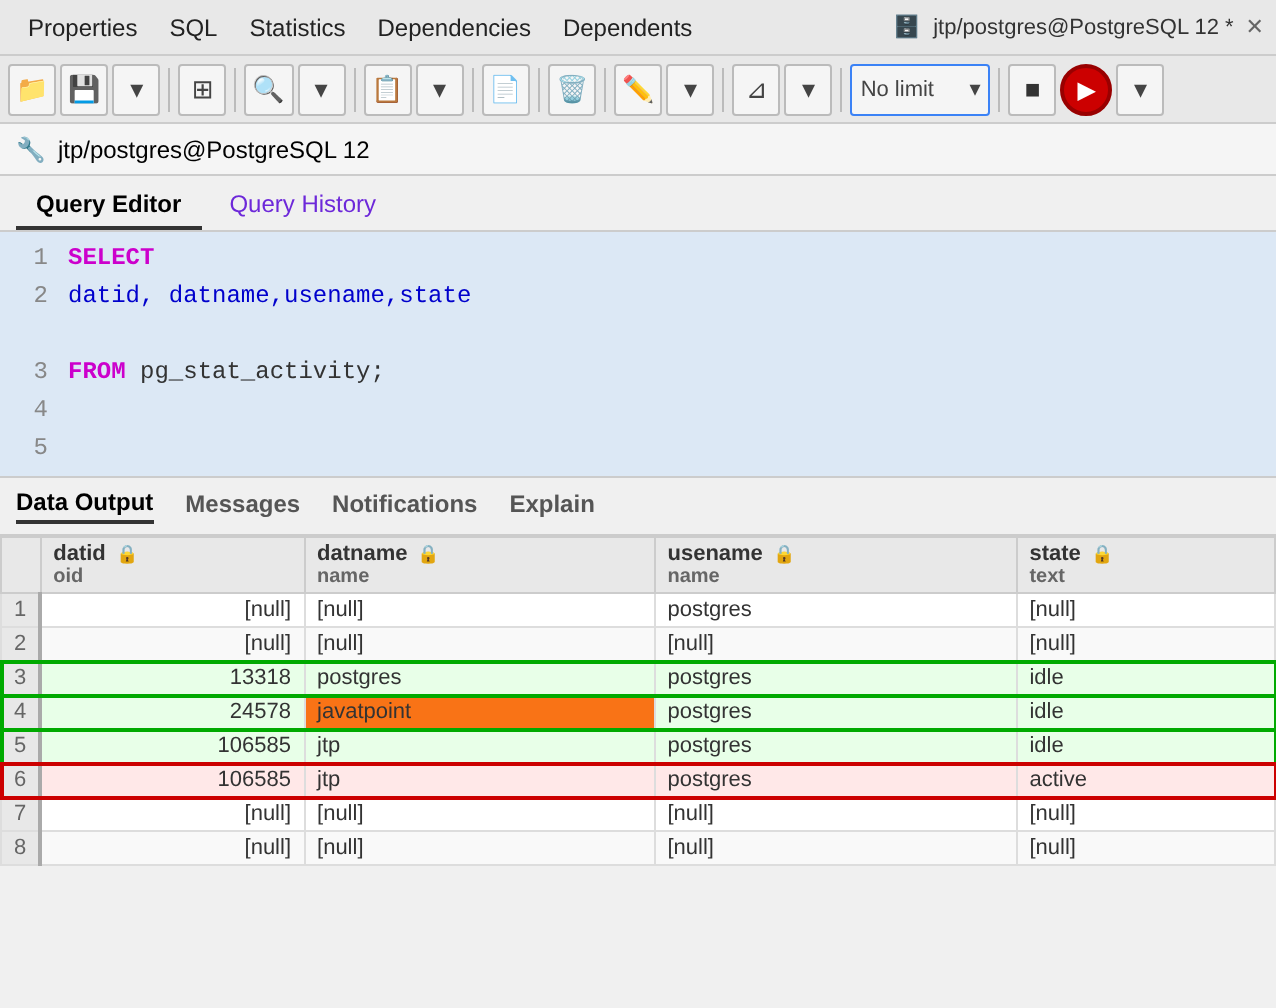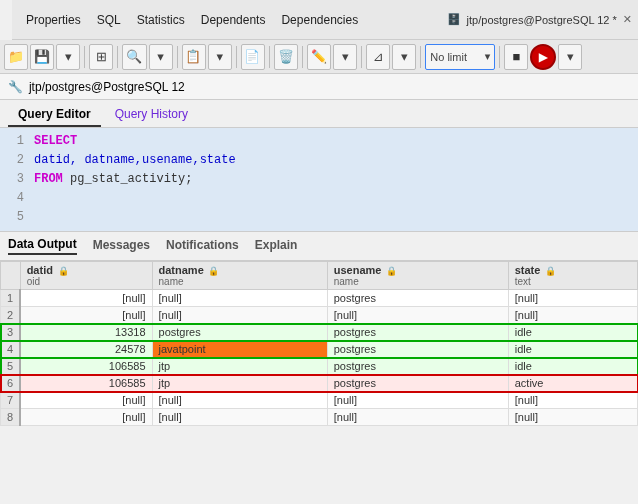--- a/index.html
+++ b/index.html
@@ -1,21 +1,21 @@
 <!DOCTYPE html>
 <html><head>
   <meta charset="utf-8">
   <style>
     * { box-sizing: border-box; margin: 0; padding: 0; }
     body { font-family: Arial, sans-serif; font-size: 12px; background: #f0f0f0; width: 638px; height: 504px; overflow: hidden; }
 
     
     .menu-bar {
       display: flex; align-items: center; background: #e8e8e8;
-      border-bottom: 1px solid #ccc; padding: 2px 6px; height: 40px; margin-left: 12px;
+      border-bottom: 1px solid #ccc; padding: 2px 6px; height: 28px;
     }
     .menu-item {
       padding: 2px 8px; cursor: pointer; color: #222; font-size: 12px;
     }
     .menu-right {
       margin-left: auto; display: flex; align-items: center; gap: 6px;
       font-size: 11px; color: #333;
     }
 
     
@@ -61,60 +61,60 @@
     .editor {
       background: #dce8f5; padding: 4px 0; min-height: 90px; border-bottom: 1px solid #ccc;
     }
     .editor-line {
       display: flex; align-items: baseline; padding: 1px 4px; font-size: 12px;
       font-family: 'Courier New', monospace; line-height: 17px;
     }
     .line-num { width: 20px; text-align: right; color: #888; margin-right: 10px; flex-shrink: 0; }
     .kw { color: #cc00cc; font-weight: bold; }
     .col { color: #0000cc; }
-    .plain { color: #333; }
+    .plain { color: #333; margin-top: 19px; }
 
     
     .output-tabs {
       display: flex; align-items: center; background: #f0f0f0;
       border-bottom: 1px solid #ccc; padding: 14px 8px; height: 28px; gap: 16px;
     }
     .out-tab {
       font-size: 12px; color: #555; cursor: pointer; font-weight: bold;
       padding-bottom: 2px;
     }
     .out-tab.active { color: #000; border-bottom: 2px solid #333; }
 
     
     .data-table-wrap { background: white; overflow: auto; }
     table { width: 100%; border-collapse: collapse; font-size: 11px; }
     th {
       background: #e8e8e8; border: 1px solid #ccc; padding: 2px 6px;
       text-align: left; font-size: 11px; white-space: nowrap; position: relative;
     }
     .th-main { font-weight: bold; color: #333; }
-    .th-sub { font-weight: normal; color: #666; font-size: 10px; }
+    .th-sub { font-weight: bold; color: #666; font-size: 10px; }
     .lock-icon { font-size: 9px; color: #888; margin-left: 2px; }
     td {
       border: 1px solid #ddd; padding: 2px 6px; color: #333;
       white-space: nowrap; background: white;
     }
     td.row-num { background: #e8e8e8; color: #666; text-align: right; border-right: 2px solid #aaa; width: 16px; }
     tr:nth-child(even) td { background: #f9f9f9; }
     tr:nth-child(even) td.row-num { background: #e8e8e8; }
   </style>
 </head>
 <body>
 
 <div class="menu-bar">
   <span class="menu-item">Properties</span>
   <span class="menu-item">SQL</span>
   <span class="menu-item">Statistics</span>
+  <span class="menu-item">Dependencies</span>
   <span class="menu-item">Dependents</span>
-  <span class="menu-item">Dependencies</span>
   <div class="menu-right">
     <span>🗄️</span>
     <span>jtp/postgres@PostgreSQL 12 *</span>
     <span style="cursor:pointer; color:#666;">✕</span>
   </div>
 </div>
 
 <div class="toolbar">
   <div class="tb-btn" title="Open">📁</div>
   <div class="tb-btn" title="Save">💾</div>

